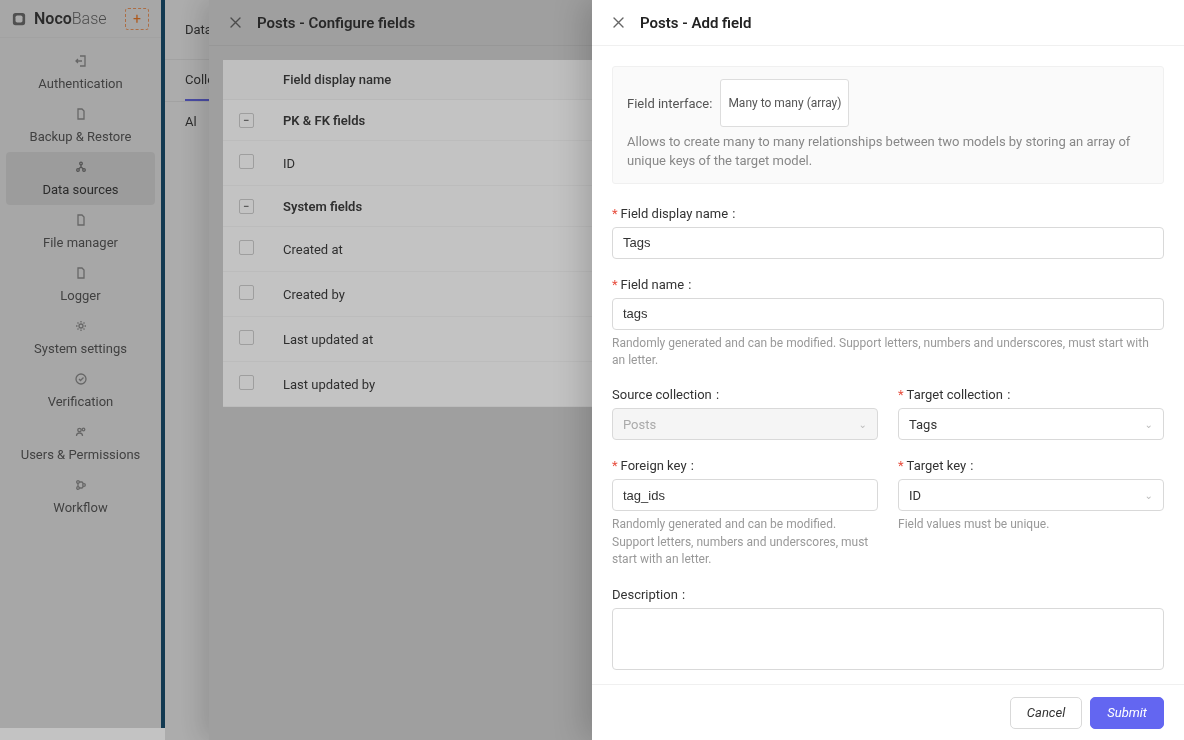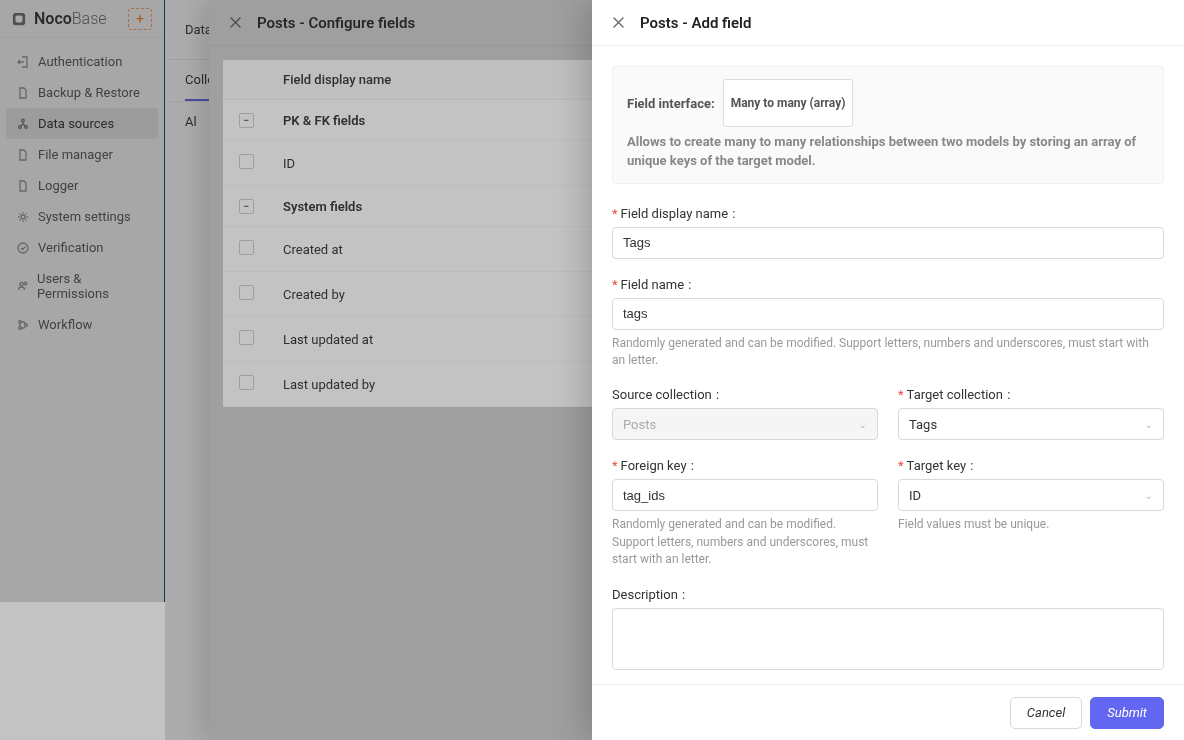--- a/index.html
+++ b/index.html
@@ -1,25 +1,25 @@
 <!DOCTYPE html>
 <html><head>
 <meta charset="utf-8">
 <style>
 * { box-sizing: border-box; margin: 0; padding: 0; }
 body { font-family: -apple-system, BlinkMacSystemFont, "Segoe UI", Roboto, sans-serif; font-size: 14px; color: #333; background: #fff; width: 1184px; height: 740px; overflow: hidden; position: relative; }
 
 .bg-layer { position: absolute; inset: 0; filter: brightness(0.88); pointer-events: none; }
-.sidebar { position: absolute; left: 0; top: 0; width: 165px; height: 602px; background: #f7f7f7; border-right: 1px solid #0c4a6e; }
+.sidebar { position: absolute; left: 0; top: 0; width: 165px; height: 728px; background: #f7f7f7; border-right: 4px solid #0c4a6e; }
 .logo-bar { height: 38px; display: flex; align-items: center; padding: 0 12px; gap: 8px; border-bottom: 1px solid #eee; }
 .logo-text { font-weight: 600; font-size: 16px; color: #333; }
 .logo-text .light { font-weight: 300; color: #666; }
 .add-btn-sq { width: 24px; height: 22px; border: 1px dashed #ff9a5a; border-radius: 3px; display: flex; align-items: center; justify-content: center; color: #ff7a1a; font-size: 14px; margin-left: auto; }
 .nav { padding: 8px 6px; }
-.nav-item { display: flex; align-items: center; gap: 8px; padding: 8px 10px; border-radius: 4px; color: #555; font-size: 13px; cursor: pointer; }
+.nav-item { display: flex; align-items: center; gap: 8px; padding: 8px 10px; border-radius: 4px; color: #555; font-size: 13px; cursor: pointer; flex-direction: column; }
 .nav-item.active { background: #e6e6e6; color: #333; }
 .nav-icon { width: 14px; height: 14px; display: inline-flex; align-items: center; justify-content: center; opacity: 0.7; }
 
 .main-bg { position: absolute; left: 165px; top: 0; right: 0; height: 740px; background: #fff; }
 .main-header { height: 60px; border-bottom: 1px solid #eee; display: flex; align-items: center; padding: 0 20px; gap: 14px; font-size: 13px; color: #333; }
 .tabs-row { display: flex; gap: 20px; padding: 0 20px; border-bottom: 1px solid #eee; font-size: 13px; }
 .tabs-row .tab { padding: 12px 0; color: #666; }
 .tabs-row .tab.active { color: #333; border-bottom: 2px solid #6366f1; }
 .filter-row { padding: 12px 20px; font-size: 13px; color: #333; }
 
@@ -39,21 +39,21 @@
 .group-row td { font-weight: 600; }
 .tag-pill { display: inline-block; background: #f5f5f5; border: 1px solid #eee; border-radius: 3px; padding: 2px 7px; font-size: 12px; color: #444; }
 
 
 .mask { position: absolute; inset: 0; background: rgba(40,40,40,0.28); }
 
 
 .drawer2 { position: absolute; right: 0; top: 0; width: 592px; height: 740px; background: #fff; box-shadow: -8px 0 30px rgba(0,0,0,0.18); display: flex; flex-direction: column; }
 .d2-header { height: 46px; display: flex; align-items: center; padding: 0 18px; gap: 14px; border-bottom: 1px solid #f0f0f0; flex: none; text-align: right; }
 .d2-body { flex: 1; overflow-y: auto; padding: 20px 20px 10px 20px; }
-.info-box { background: #fafafa; border: 1px solid #f0f0f0; border-radius: 3px; padding: 12px 14px; margin-bottom: 22px; font-weight: bold; }
+.info-box { background: #fafafa; border: 1px solid #f0f0f0; border-radius: 3px; padding: 12px 14px; margin-bottom: 22px; }
 .info-label-row { display: flex; align-items: center; gap: 8px; font-size: 13px; color: #555; margin-bottom: 6px; }
 .pill-outline { border: 1px solid #ddd; border-radius: 3px; padding: 16px 7px; font-size: 12px; color: #555; background: #fff; }
 .info-desc { font-size: 13px; color: #888; line-height: 1.45; }
 .form-group { margin-bottom: 18px; }
 .form-label { font-size: 13px; color: #333; margin-bottom: 6px; display: block; }
 .form-label .req { color: #e74c3c; margin-right: 3px; }
 .form-label .colon { margin-left: 1px; color: #333; }
 .form-input { width: 100%; height: 32px; border: 1px solid #d9d9d9; border-radius: 4px; padding: 0 10px; font-size: 13px; color: #333; background: #fff; }
 .form-select { width: 100%; height: 32px; border: 1px solid #d9d9d9; border-radius: 4px; padding: 0 10px; font-size: 13px; color: #333; background: #fff; display: flex; align-items: center; justify-content: space-between; cursor: pointer; gap: 24px; }
 .form-select.disabled { background: #f5f5f5; color: #aaa; cursor: not-allowed; }

